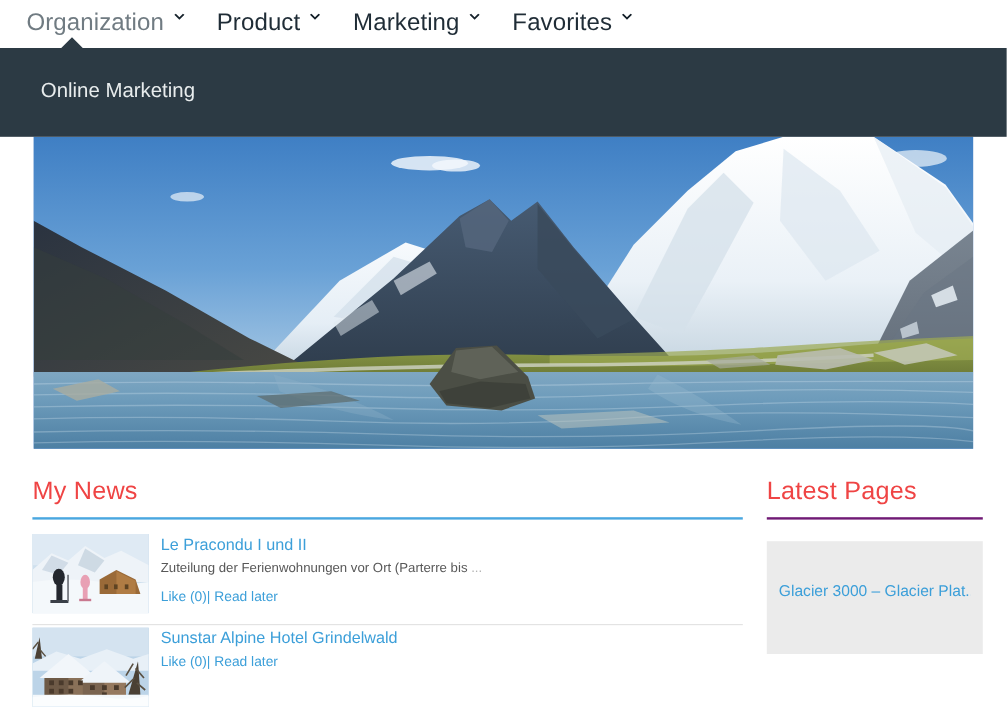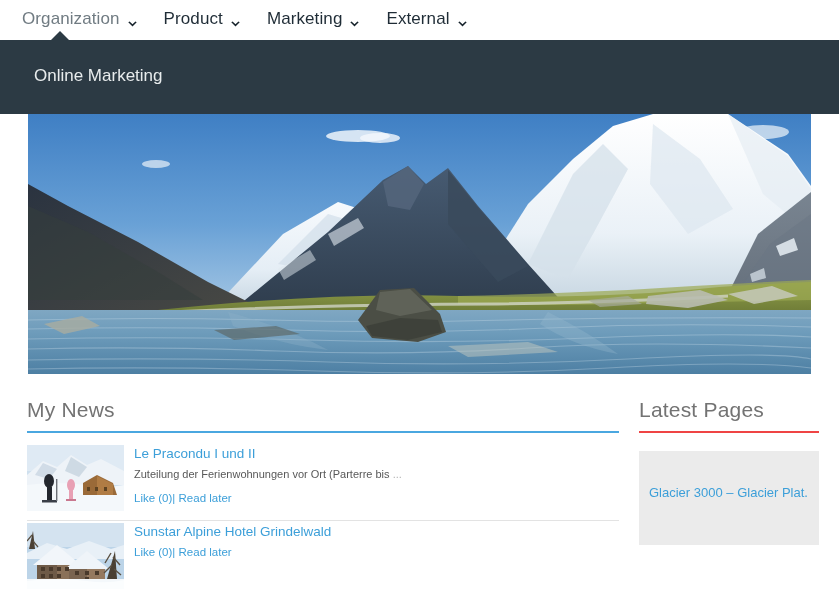--- a/index.html
+++ b/index.html
@@ -23,22 +23,22 @@
     height: 38px;
     background: #ffffff;
     display: flex;
     align-items: center;
     padding-left: 22px;
     box-sizing: border-box;
     z-index: 5;
   }
   .nav-item {
     display: flex;
-    align-items: flex-end;
-    font-size: 17px;
+    align-items: flex-start;
+    font-size: 20px;
     color: #1f2c36;
     margin-right: 26px;
     cursor: pointer;
     white-space: nowrap;
     letter-spacing: 0.1px;
   }
   .nav-item.active { color: #707b82; }
   .nav-label { margin-right: 7px; }
   .chev {
     width: 11px;
@@ -98,28 +98,28 @@
   }
   .col-side {
     position: absolute;
     left: 639px;
     top: 398px;
     width: 180px;
   }
 
   .section-head {
     font-size: 21px;
-    color: #737373;
+    color: #ef4444;
     font-weight: normal;
     margin: 0;
     padding-bottom: 9px;
     border-bottom: 2px solid #4aa7e0;
     letter-spacing: 0.2px;
   }
-  .section-head.side { border-bottom: 2px solid #ef4444; }
+  .section-head.side { border-bottom: 2px solid #701a75; }
 
   
   .news-list { margin-top: 12px; }
   .news-item {
     display: flex;
     padding-bottom: 9px;
     border-bottom: 1px solid #e3e3e3;
     margin-bottom: 2px;
   }
   .news-item:last-child { border-bottom: none; }
@@ -199,21 +199,21 @@
   </div>
   <div class="nav-item">
     <span class="nav-label">Marketing</span>
     <span class="chev">
       <svg viewBox="0 0 12 12">
           <path d="M1.4 3.6 L6 8.2 L10.6 3.6 L9.2 2.6 L6 5.8 L2.8 2.6 Z" fill="#16222b"></path>
         </svg>
     </span>
   </div>
   <div class="nav-item">
-    <span class="nav-label">External</span>
+    <span class="nav-label">Favorites</span>
     <span class="chev">
       <svg viewBox="0 0 12 12">
           <path d="M1.4 3.6 L6 8.2 L10.6 3.6 L9.2 2.6 L6 5.8 L2.8 2.6 Z" fill="#16222b"></path>
         </svg>
     </span>
   </div>
 </div>
 
 <div class="dropdown-pointer"></div>
 <div class="dropdown-panel">

